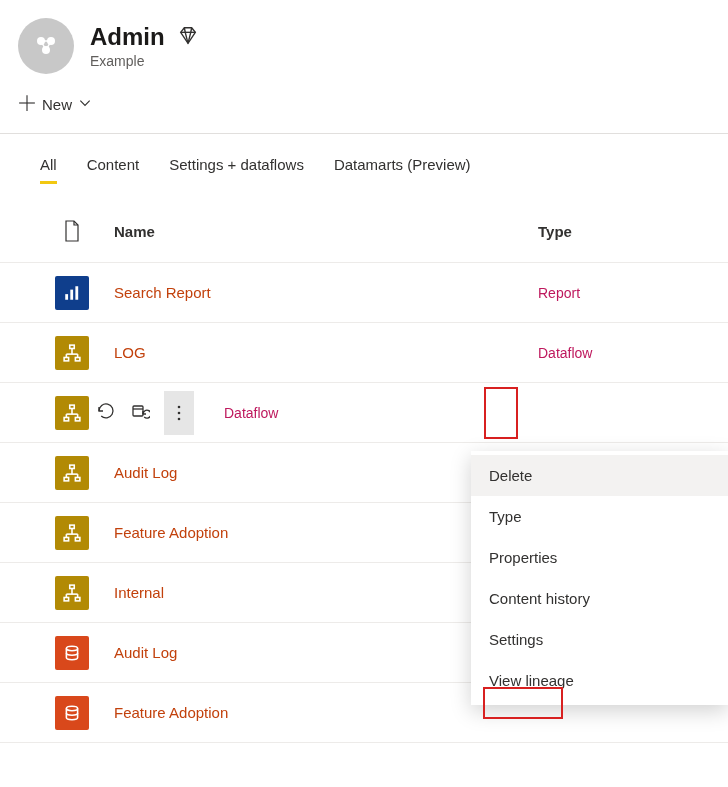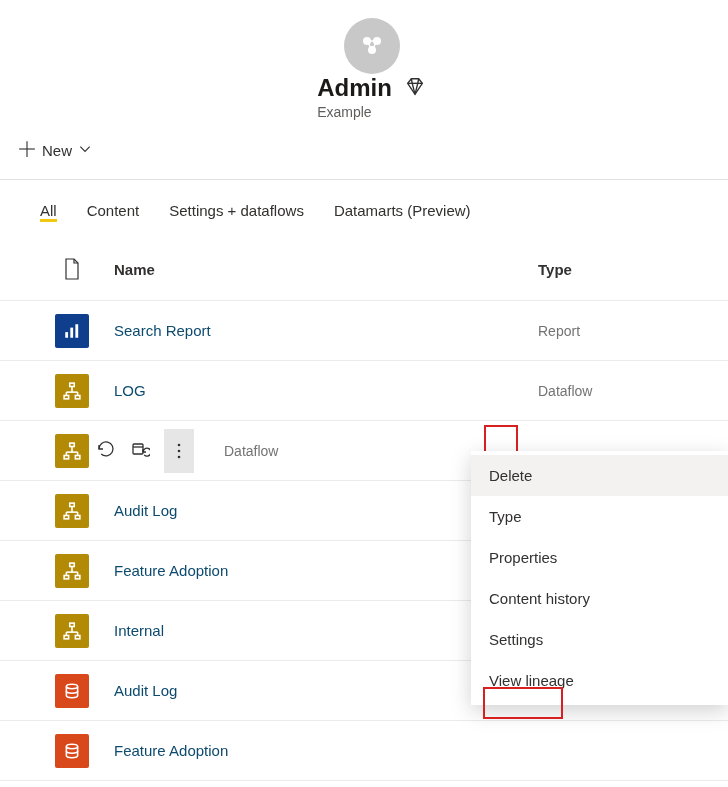--- a/index.html
+++ b/index.html
@@ -10,21 +10,21 @@
       background: #fff;
       width: 728px;
       height: 787px;
       position: relative;
       overflow: hidden;
     }
     .header {
       display: flex;
       align-items: center;
       padding: 18px 3px 10px 18px;
-      flex-direction: column;
+      gap: 16px;
     }
     .avatar {
       width: 56px;
       height: 56px;
       border-radius: 50%;
       background: #c8c8c8;
       display: flex;
       align-items: center;
       justify-content: center;
       flex-shrink: 0;
@@ -51,21 +51,21 @@
     .plus-svg { width: 18px; height: 18px; }
     .chev-svg { width: 14px; height: 14px; }
     .divider-line { border-bottom: 1px solid #e1dfdd; }
     .tabs {
       display: flex;
       gap: 30px;
       padding: 22px 18px 0 40px;
     }
     .tab {
       font-size: 15px;
-      padding-bottom: 0;
+      padding-bottom: 8px;
       cursor: pointer;
       color: #323130;
     }
     .tab.active {
       font-weight: 500;
       border-bottom: 3px solid #f2c811;
     }
     .table-wrap { padding-top: 24px; }
     .col-headers {
       display: flex;
@@ -77,23 +77,23 @@
     .col-name-h { flex: 1; font-weight: 600; font-size: 15px; padding-left: 18px; }
     .col-type-h { width: 190px; font-weight: 600; font-size: 15px; }
     .row {
       display: flex;
       align-items: center;
       height: 60px;
       border-bottom: 1px solid #edebe9;
       position: relative;
     }
     .row-icon-cell { width: 48px; margin-left: 48px; display:flex; justify-content:center; }
-    .row-name-cell { flex: 1; padding-left: 18px; font-size: 15px; color: #0c4a6e; display:flex; align-items:center; }
+    .row-name-cell { flex: 1; padding-left: 18px; font-size: 15px; color: #c2410c; display:flex; align-items:center; }
     .row-actions { display: flex; align-items:center; gap: 14px; padding-right: 10px; }
-    .row-type-cell { width: 190px; font-size: 14px; color: #737373; }
+    .row-type-cell { width: 190px; font-size: 14px; color: #be185d; }
     .item-icon {
       width: 34px; height: 34px; border-radius: 2px;
       display: flex; align-items: center; justify-content: center;
     }
     .ic-report { background: #0f3e8c; }
     .ic-dataflow { background: #b28a05; }
     .ic-dataset { background: #d9481b; }
     .doc-icon svg { width: 18px; height: 22px; }
     .action-icon svg { width: 20px; height: 20px; }
     .more-btn {

